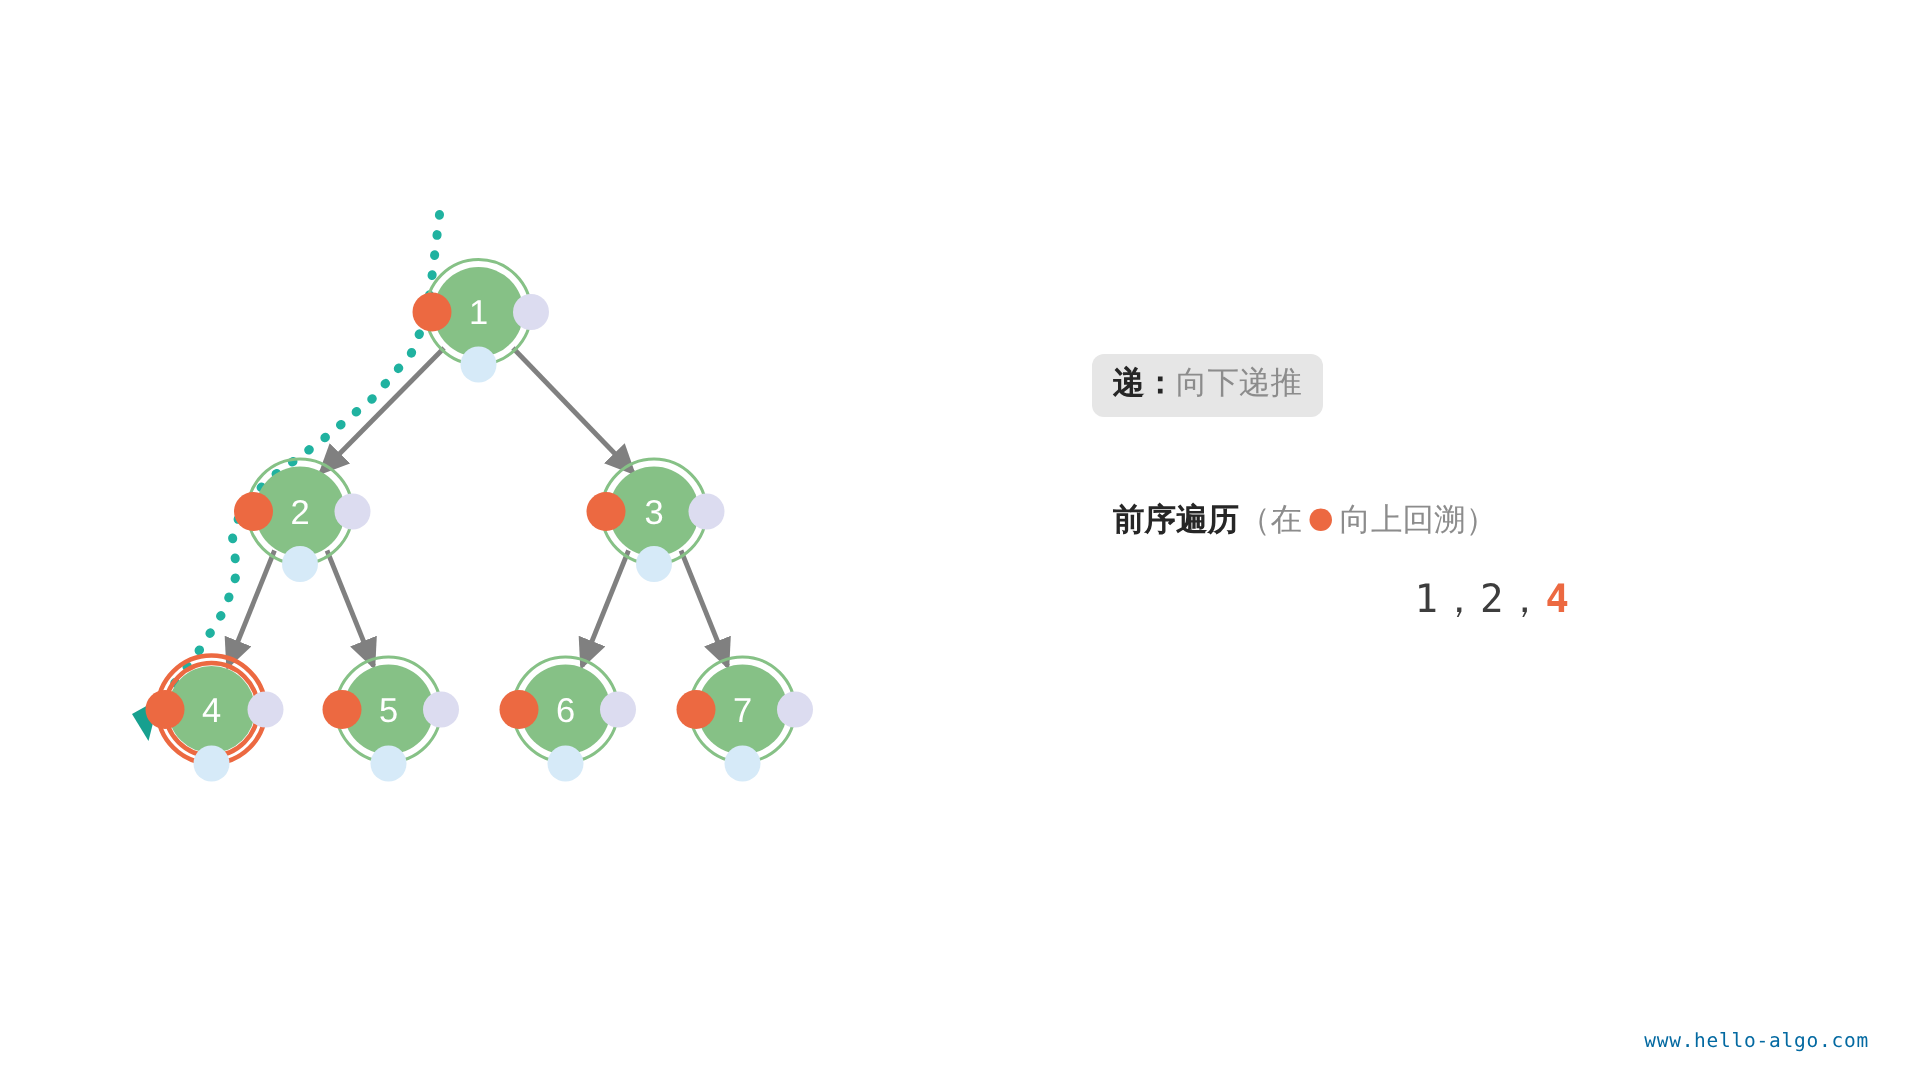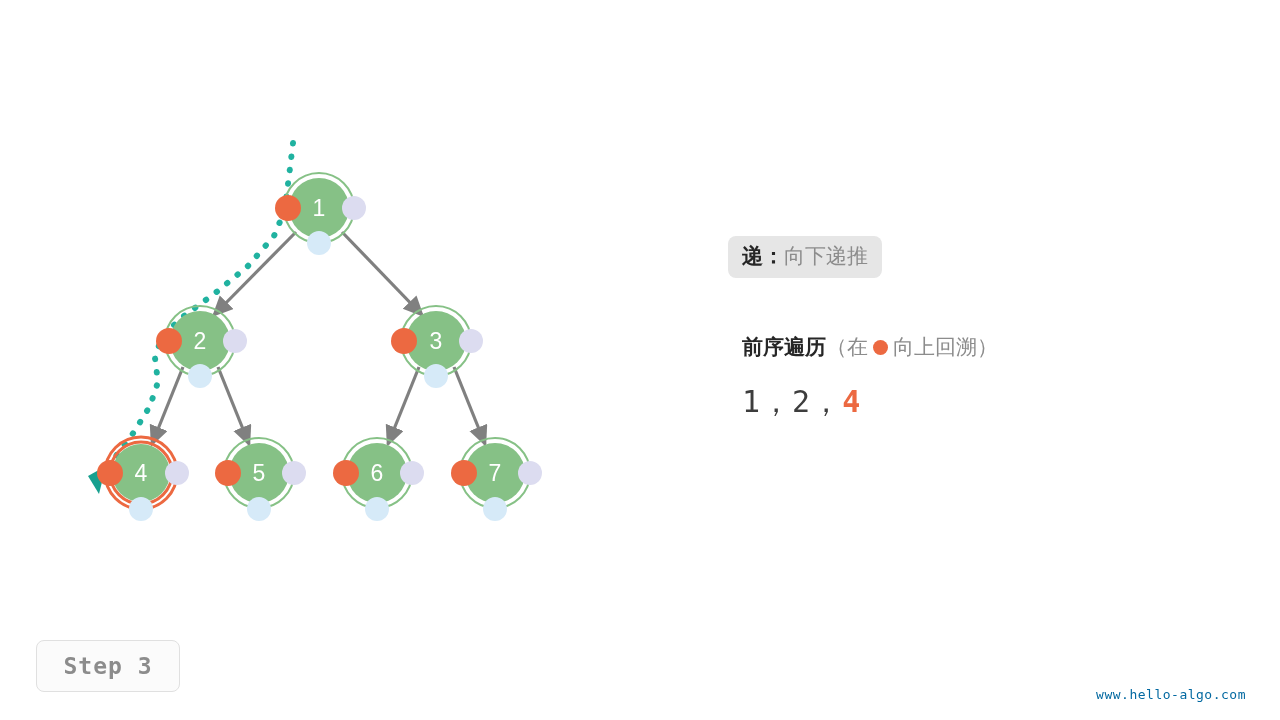--- a/index.html
+++ b/index.html
@@ -80,24 +80,25 @@
     border-radius: 50%;
     background: #ec6941;
     vertical-align: -1px;
     margin: 0 5px;
   }
 
   .seq {
     margin-top: 20px;
     padding-left: 14px;
     font-family: "DejaVu Sans Mono", "Liberation Mono", monospace;
-    font-size: 30px;
+    font-size: 26px;
     color: #3d3d3d;
     letter-spacing: 1px;
     white-space: nowrap;
+    text-align: center;
   }
   .seq .cur {
     color: #ec6941;
     font-weight: bold;
   }
 
   
   .step-badge {
     position: absolute;
     left: 36px;
@@ -232,16 +233,15 @@
     <div class="legend-gap"></div>
 
 
     <div class="traverse-title">
       <span class="tt-bold">前序遍历</span><span>（在</span><span class="inline-dot"></span><span>向上回溯）</span>
     </div>
 
     <div class="seq"><span>1，2，</span><span class="cur">4</span></div>
   </div>
 
-  <div class="step-badge">Step 3</div>
 
   <div class="watermark">www.hello-algo.com</div>
 </div>
 
 </body></html>

